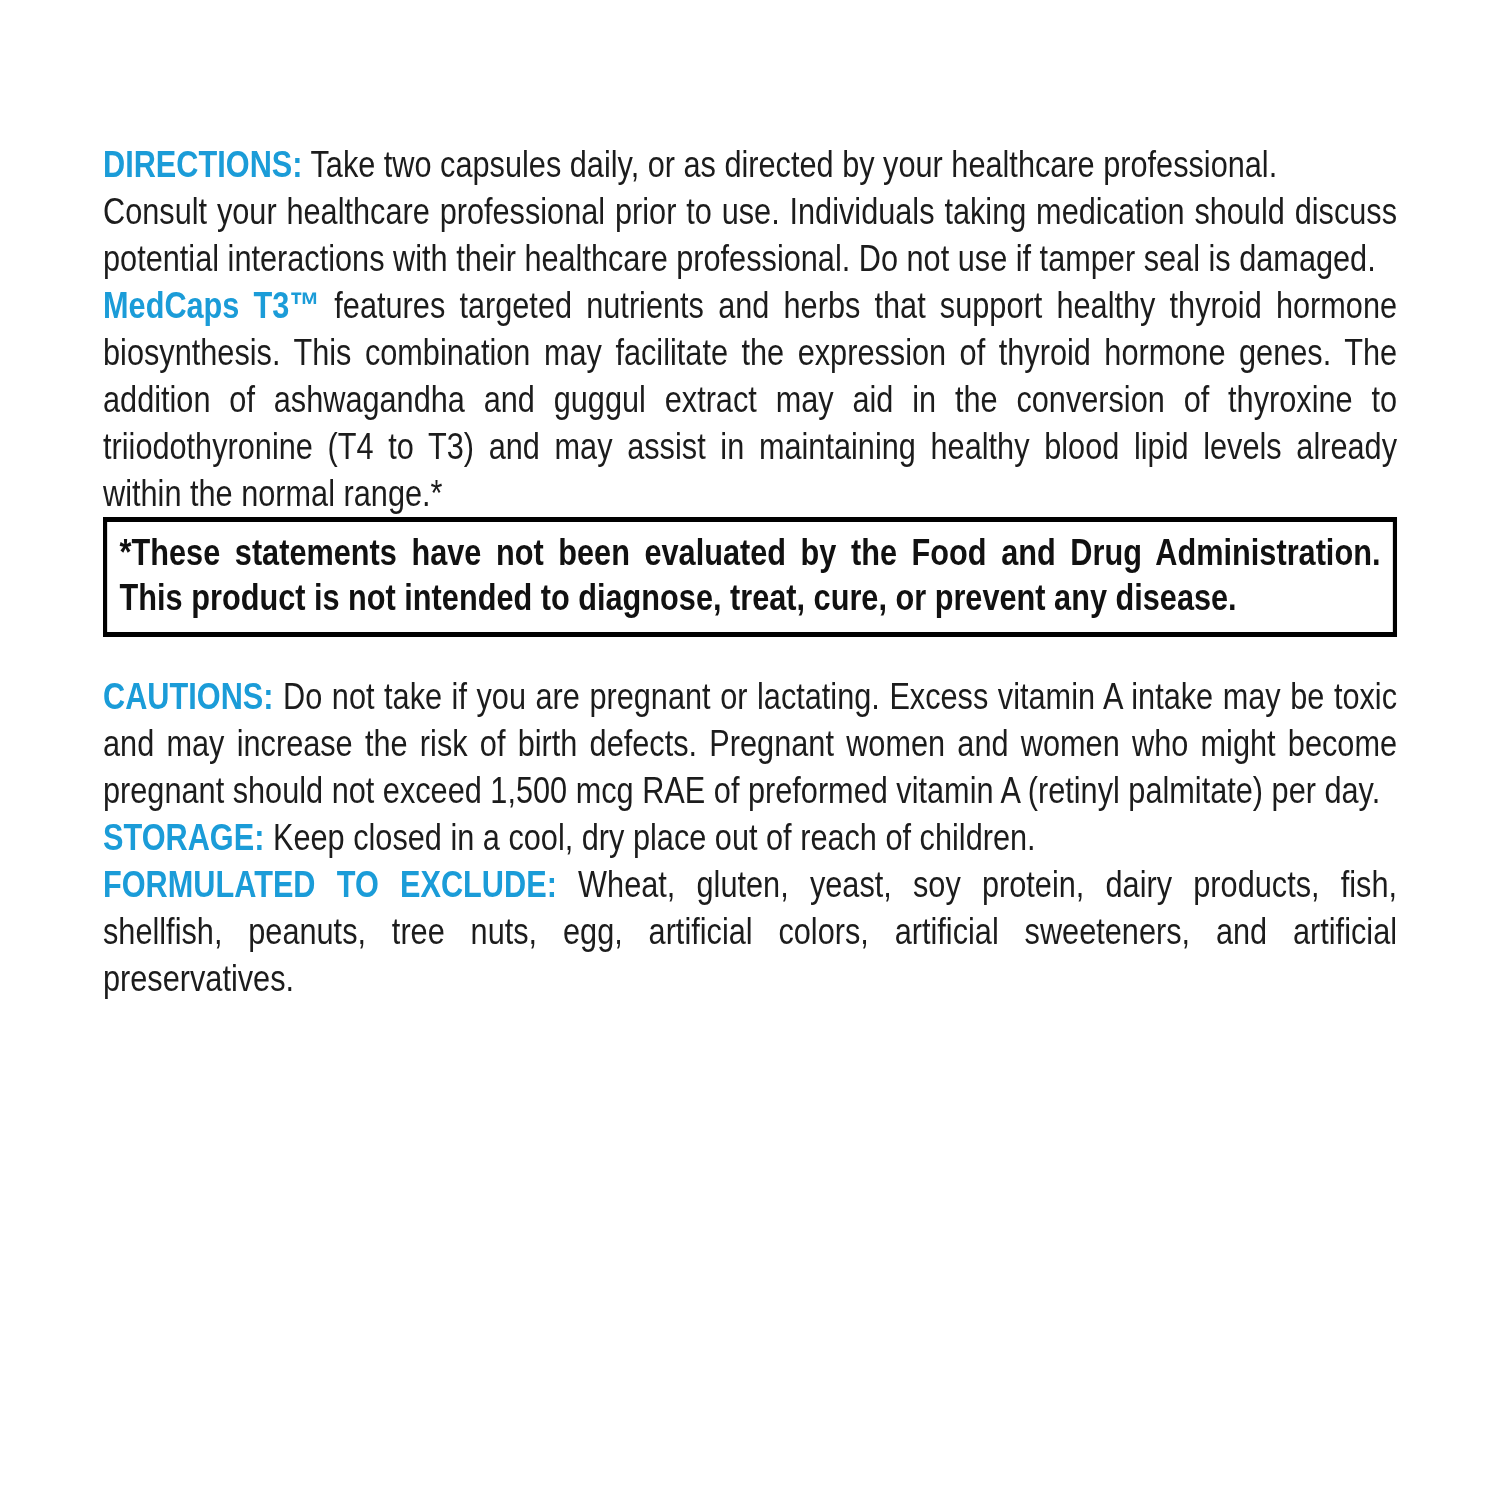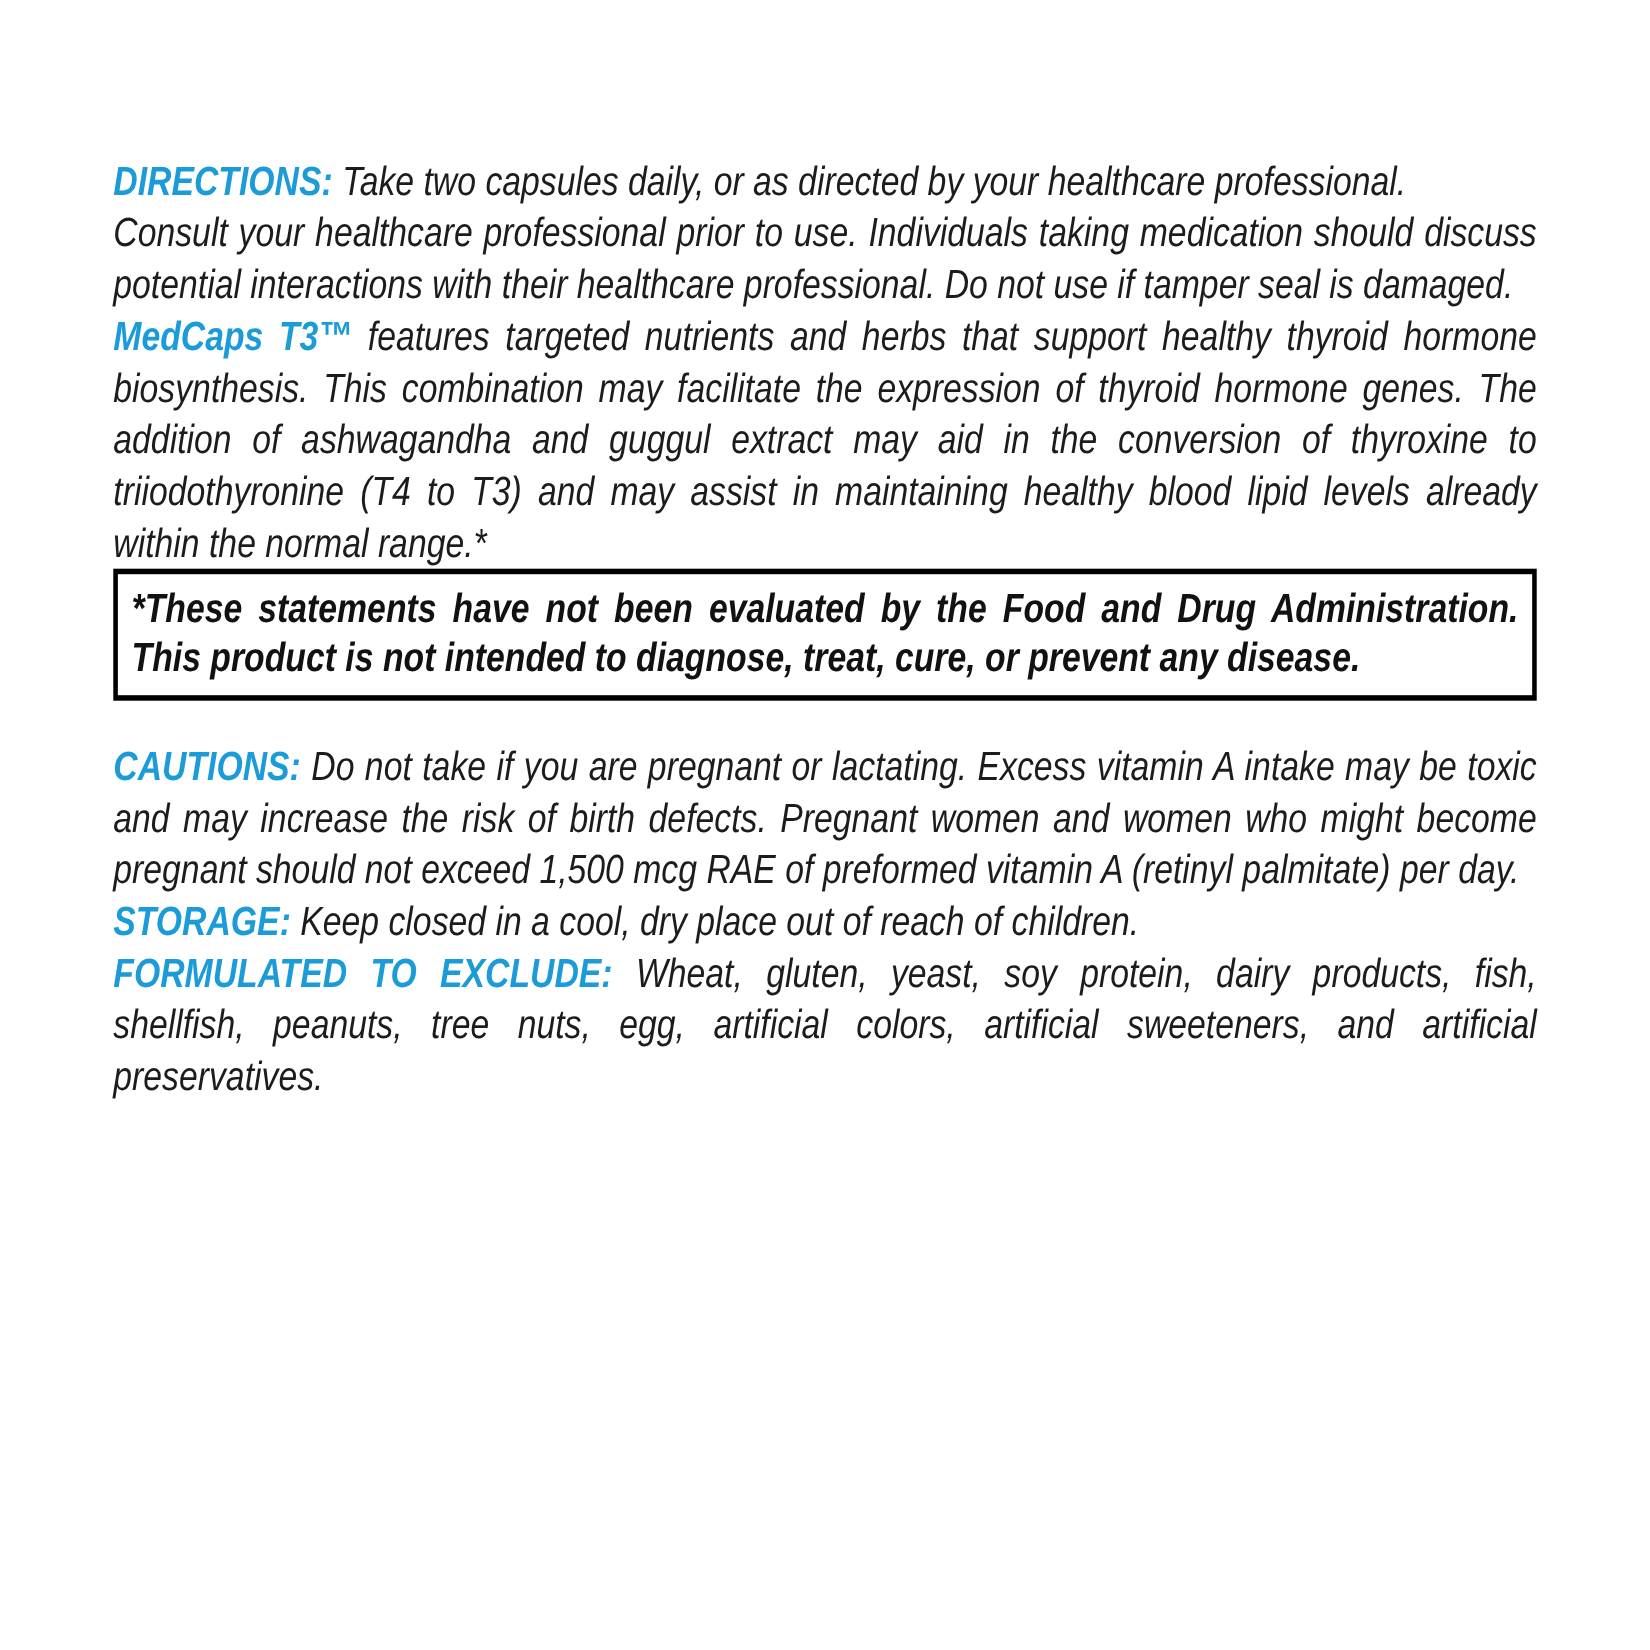--- a/index.html
+++ b/index.html
@@ -7,21 +7,20 @@
     padding: 0;
     background: #ffffff;
   }
   .sheet {
     position: relative;
     width: 1500px;
     height: 1500px;
     background: #ffffff;
     overflow: hidden;
     font-family: "Liberation Sans", sans-serif;
-    font-style: italic;
   }
   
   .content {
     position: absolute;
     left: 103px;
     top: 141px;
     width: 1560px;
     transform: scaleX(0.8295);
     transform-origin: left top;
   }

